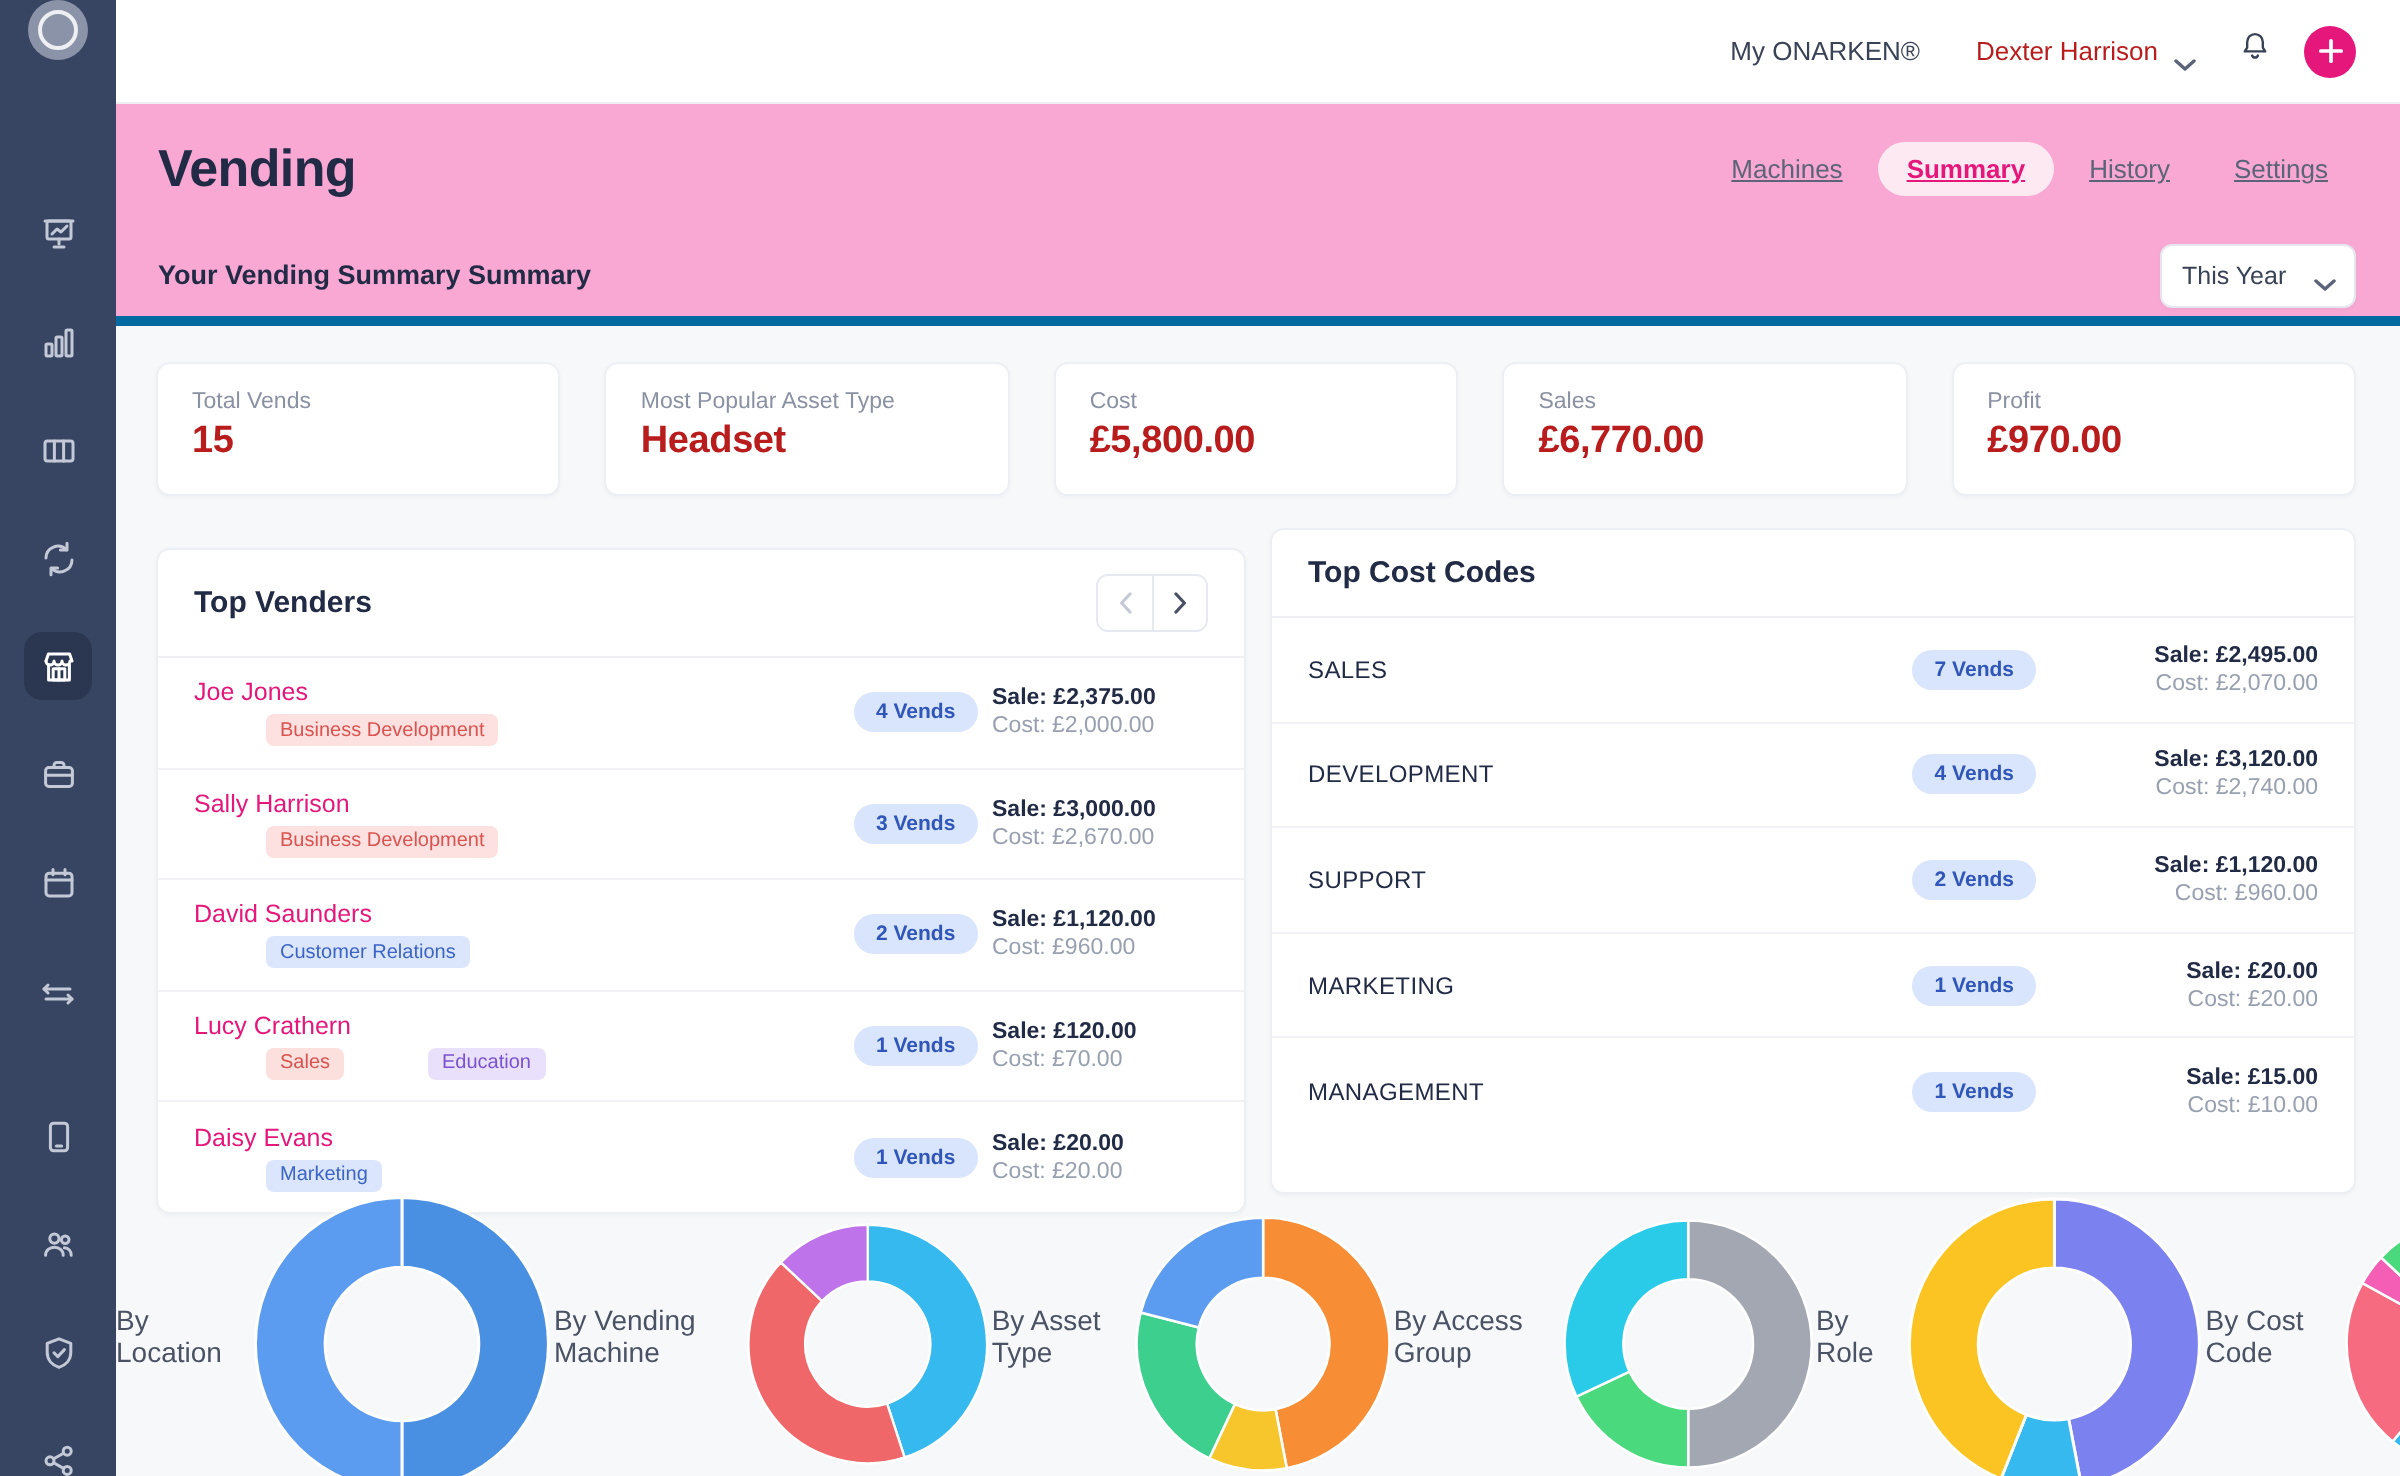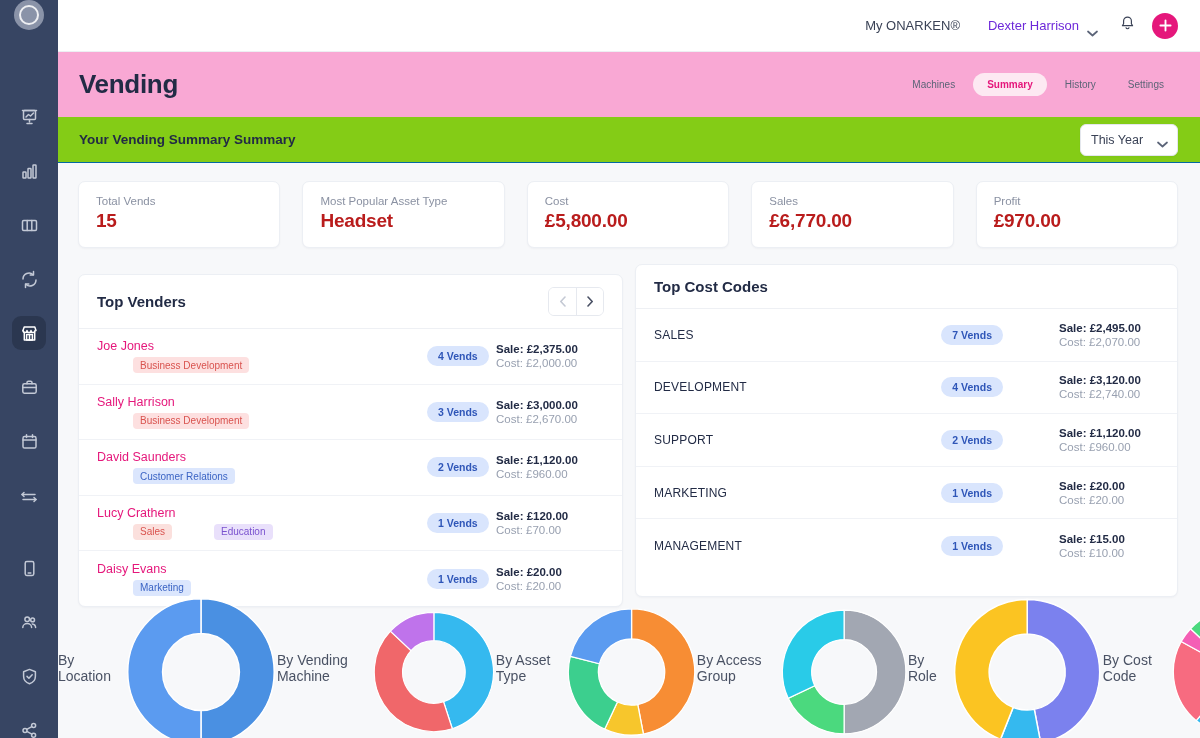--- a/index.html
+++ b/index.html
@@ -51,21 +51,21 @@
   #topbar {
     position: absolute; left: 58px; top: 0;
     width: 1142px; height: 52px;
     background: #ffffff;
     border-bottom: 1px solid #edeff3;
     display: flex; align-items: center; justify-content: flex-end;
     padding-right: 22px;
   }
   #org-link { font-size: 13px; color: #3a4256; margin-right: 28px; cursor: pointer; }
   #user-menu { display:flex; align-items:center; gap: 8px; cursor: pointer; margin-right: 22px; }
-  #user-name { font-size: 13px; color: #6d28d9; }
+  #user-name { font-size: 13px; color: #b91c1c; }
   .chev { width: 10px; height: 6px; }
   .chev svg { width: 11px; height: 7px; stroke: #5b6478; stroke-width: 1.7; fill:none; stroke-linecap:round; stroke-linejoin:round;}
   #bell { margin-right: 16px; cursor: pointer; }
   #bell svg { width: 17px; height: 17px; stroke: #3a4256; stroke-width: 1.4; fill: none; stroke-linecap:round; stroke-linejoin:round;}
   #add-button {
     width: 26px; height: 26px; border-radius: 50%;
     background: #e5177b;
     display: flex; align-items: center; justify-content: center;
     cursor: pointer;
   }
@@ -77,31 +77,31 @@
     width: 1142px; height: 65px;
     background: #f9a8d4;
     display: flex; align-items: center;
   }
   #page-title {
     margin-left: 21px;
     font-size: 26px; font-weight: bold; color: #222b45; letter-spacing: -0.3px;
   }
   #tabs { margin-left: auto; margin-right: 22px; display: flex; align-items: center; gap: 4px; }
   .tab {
-    font-size: 10px; color: #5c6477;
-    padding: 6px 14px; border-radius: 16px; cursor: pointer;
+    font-size: 13px; color: #5c6477;
+    padding: 6px 14px; border-radius: 16px; cursor: pointer; text-decoration: underline;
   }
   .tab.active { color: #e5177b; background: #fde9f2; font-weight: bold; }
 
   
   #summary-row {
     position: absolute; left: 58px; top: 117px;
     width: 1142px; height: 46px;
-    background: #84cc16;
-    border-bottom: 1px solid #0369a1;
+    background: #f9a8d4;
+    border-bottom: 5px solid #0369a1;
     display: flex; align-items: center;
   }
   #summary-label { margin-left: 21px; font-size: 13.5px; font-weight: bold; color: #222b45; }
   #period-select {
     margin-left: auto; margin-right: 22px;
     width: 98px; height: 32px; border-radius: 6px;
     background: #ffffff; border: 1px solid #e4e7ed;
     display: flex; align-items: center; padding: 0 10px;
     font-size: 12.5px; color: #3a4256; cursor: pointer;
     box-shadow: 0 1px 2px rgba(30,40,70,.04);
@@ -175,21 +175,21 @@
   .vcost { font-size: 11.5px; color: #98a0b0; margin-top: 2px; }
 
   
   .crow {
     height: 52.6px; display: flex; align-items: center;
     padding: 0 18px; border-bottom: 1px solid #f0f2f6;
   }
   .crow:last-child { border-bottom: none; }
   .cname { font-size: 12px; color: #222b45; letter-spacing: .2px; }
   .crow .vend-badge { margin-left: auto; }
-  .crow .vmoney { margin-left: 56px; width: 100px; }
+  .crow .vmoney { margin-left: 41px; width: 100px; text-align: right; }
 
   
   #charts-row {
     position: absolute; left: 58px; top: 605px;
     width: 1142px; height: 133px;
     display: flex;
   }
   .chart-cell { flex: 1; display: flex; flex-direction: row; align-items: center; }
   .chart-title { font-size: 14px; color: #4a5264; margin-bottom: 8px; }
   .chart-svg { display: block; }

